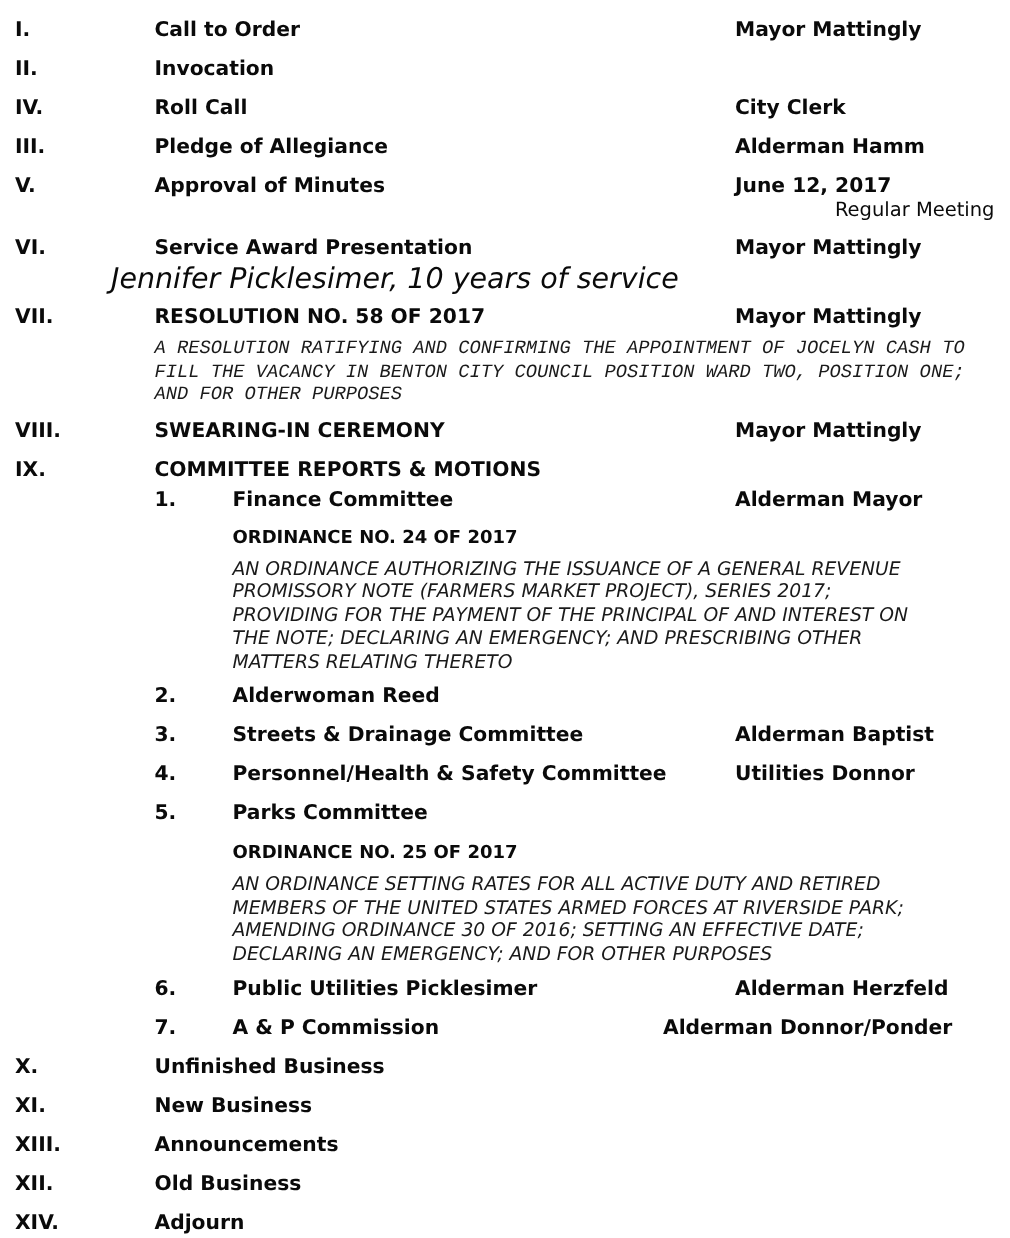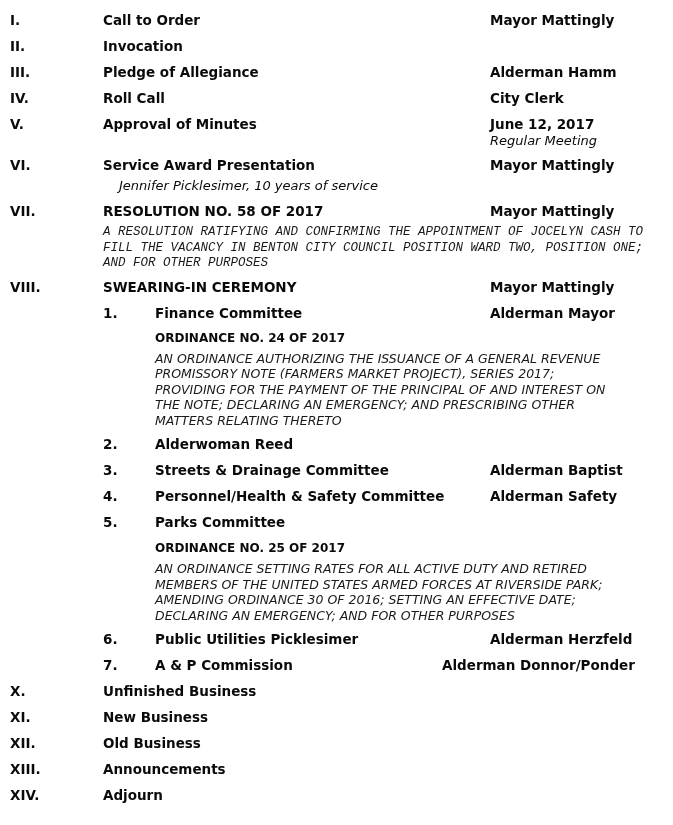--- a/index.html
+++ b/index.html
@@ -25,24 +25,24 @@
   }
   .row.sub{
     grid-template-columns:93px 52px 335px 1fr;
   }
   .row.tight{margin-bottom:3px;}
   .numeral{font-weight:bold;}
   .title{font-weight:bold;}
   .right{font-weight:bold;}
   .right.shift{margin-left:-48px;white-space:nowrap;}
   .date-line{display:block;line-height:17px;}
-  .meeting-line{display:block;font-weight:normal;font-style:italic;line-height:15px;font-size:13px;}
+  .meeting-line{display:block;font-weight:normal;line-height:15px;font-size:13px;text-align:right;}
   .note{
-    font-style:italic;font-size:13px;line-height:16px;
-    margin:4px 0 9px 109px;font-weight:normal;
+    font-style:italic;font-size:19px;line-height:16px;
+    margin:4px 0 9px 64px;font-weight:normal;
   }
   .desc{
     font-style:italic;font-size:12.5px;line-height:15.5px;
     font-weight:normal;color:#1a1a1a;
   }
   .desc.lvl1{margin:5px 0 7px 93px;max-width:552px;font-family:Liberation Mono, monospace;}
   .desc.lvl2{margin:0 0 8px 145px;}
   .desc.w445{max-width:452px;}
   .desc.w470{max-width:478px;}
   .ord{
@@ -61,29 +61,29 @@
     <span class="right">Mayor Mattingly</span>
   </div>
 
   <div class="row">
     <span class="numeral">II.</span>
     <span class="title">Invocation</span>
     <span class="right"></span>
   </div>
 
   <div class="row">
+    <span class="numeral">IV.</span>
+    <span class="title">Roll Call</span>
+    <span class="right">City Clerk</span>
+  </div>
+
+  <div class="row">
     <span class="numeral">III.</span>
     <span class="title">Pledge of Allegiance</span>
     <span class="right">Alderman Hamm</span>
-  </div>
-
-  <div class="row">
-    <span class="numeral">IV.</span>
-    <span class="title">Roll Call</span>
-    <span class="right">City Clerk</span>
   </div>
 
   <div class="row">
     <span class="numeral">V.</span>
     <span class="title">Approval of Minutes</span>
     <span class="right">
       <span class="date-line">June 12, 2017</span>
       <span class="meeting-line">Regular Meeting</span>
     </span>
   </div>
@@ -101,20 +101,25 @@
     <span class="right">Mayor Mattingly</span>
   </div>
   <div class="desc lvl1">A RESOLUTION RATIFYING AND CONFIRMING THE APPOINTMENT OF JOCELYN CASH TO FILL THE VACANCY IN BENTON CITY COUNCIL POSITION WARD TWO, POSITION ONE; AND FOR OTHER PURPOSES</div>
 
   <div class="row">
     <span class="numeral">VIII.</span>
     <span class="title">SWEARING-IN CEREMONY</span>
     <span class="right">Mayor Mattingly</span>
   </div>
 
+  <div class="row tight">
+    <span class="numeral">IX.</span>
+    <span class="title">COMMITTEE REPORTS &amp; MOTIONS</span>
+    <span class="right"></span>
+  </div>
 
   <div class="row sub" style="margin-bottom:8px">
     <span></span>
     <span class="numeral">1.</span>
     <span class="title">Finance Committee</span>
     <span class="right">Alderman Mayor</span>
   </div>
   <div class="ord">ORDINANCE NO. 24 OF 2017</div>
   <div class="desc lvl2 w445">AN ORDINANCE AUTHORIZING THE ISSUANCE OF A GENERAL REVENUE PROMISSORY NOTE (FARMERS MARKET PROJECT), SERIES 2017; PROVIDING FOR THE PAYMENT OF THE PRINCIPAL OF AND INTEREST ON THE NOTE; DECLARING AN EMERGENCY; AND PRESCRIBING OTHER MATTERS RELATING THERETO</div>
 
@@ -128,21 +133,21 @@
     <span></span>
     <span class="numeral">3.</span>
     <span class="title">Streets &amp; Drainage Committee</span>
     <span class="right">Alderman Baptist</span>
   </div>
 
   <div class="row sub">
     <span></span>
     <span class="numeral">4.</span>
     <span class="title">Personnel/Health &amp; Safety Committee</span>
-    <span class="right">Alderman Safety</span>
+    <span class="right">Utilities Donnor</span>
   </div>
 
   <div class="row sub">
     <span></span>
     <span class="numeral">5.</span>
     <span class="title">Parks Committee</span>
   </div>
   <div class="ord">ORDINANCE NO. 25 OF 2017</div>
   <div class="desc lvl2 w470">AN ORDINANCE SETTING RATES FOR ALL ACTIVE DUTY AND RETIRED MEMBERS OF THE UNITED STATES ARMED FORCES AT RIVERSIDE PARK; AMENDING ORDINANCE 30 OF 2016; SETTING AN EFFECTIVE DATE; DECLARING AN EMERGENCY; AND FOR OTHER PURPOSES</div>
 
@@ -166,30 +171,30 @@
     <span class="right"></span>
   </div>
 
   <div class="row">
     <span class="numeral">XI.</span>
     <span class="title">New Business</span>
     <span class="right"></span>
   </div>
 
   <div class="row">
+    <span class="numeral">XIII.</span>
+    <span class="title">Announcements</span>
+    <span class="right"></span>
+  </div>
+
+  <div class="row">
     <span class="numeral">XII.</span>
     <span class="title">Old Business</span>
     <span class="right"></span>
   </div>
 
   <div class="row">
-    <span class="numeral">XIII.</span>
-    <span class="title">Announcements</span>
-    <span class="right"></span>
-  </div>
-
-  <div class="row">
     <span class="numeral">XIV.</span>
     <span class="title">Adjourn</span>
     <span class="right"></span>
   </div>
 
 </div>
 
 </body></html>

